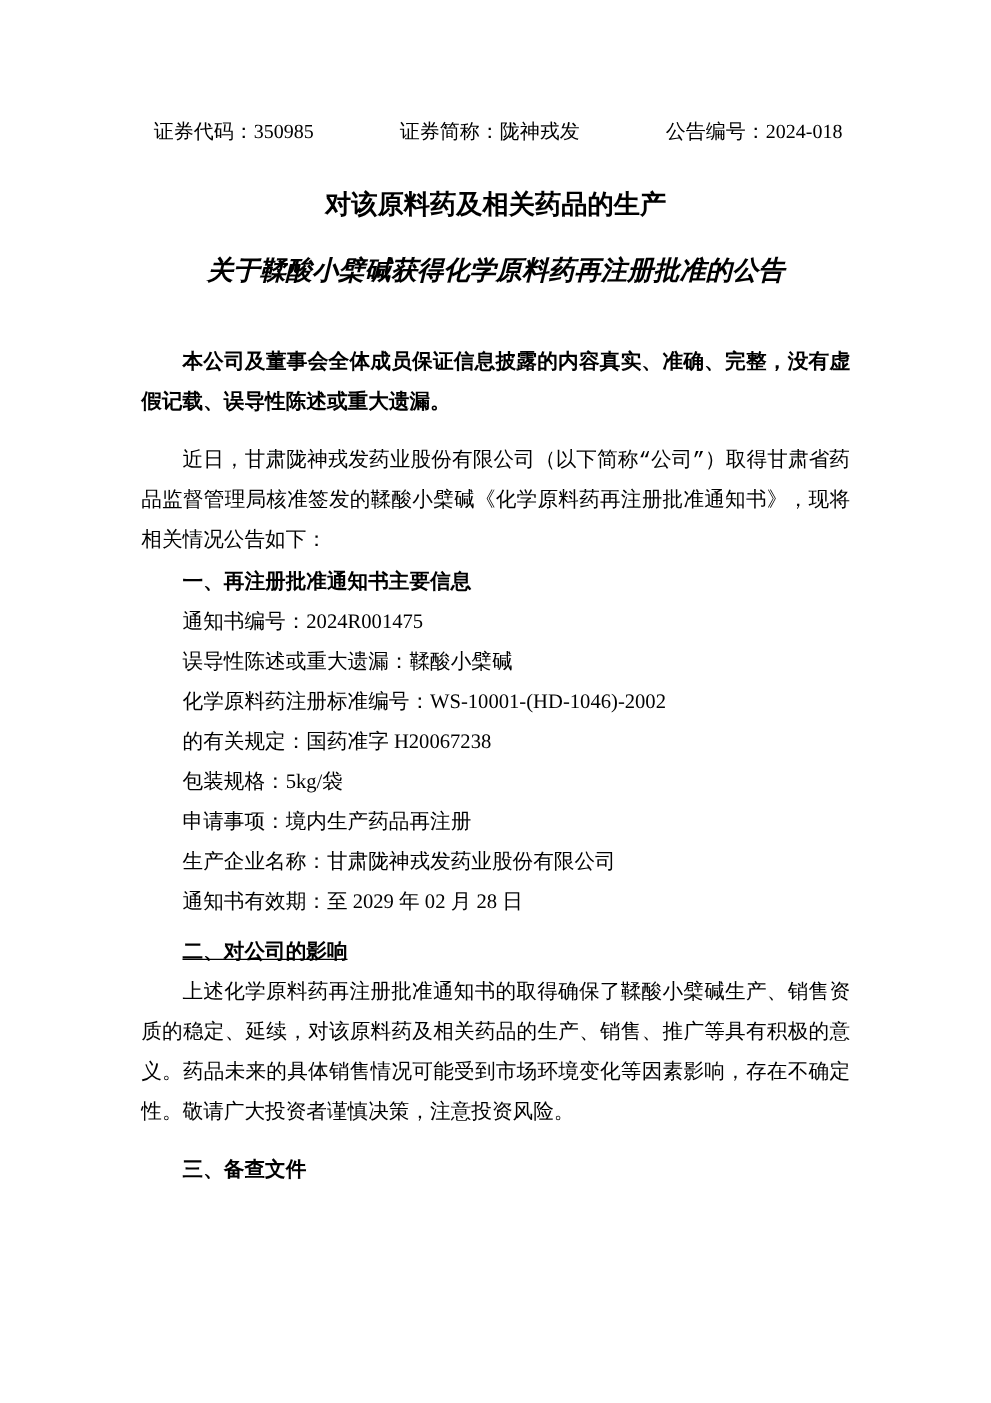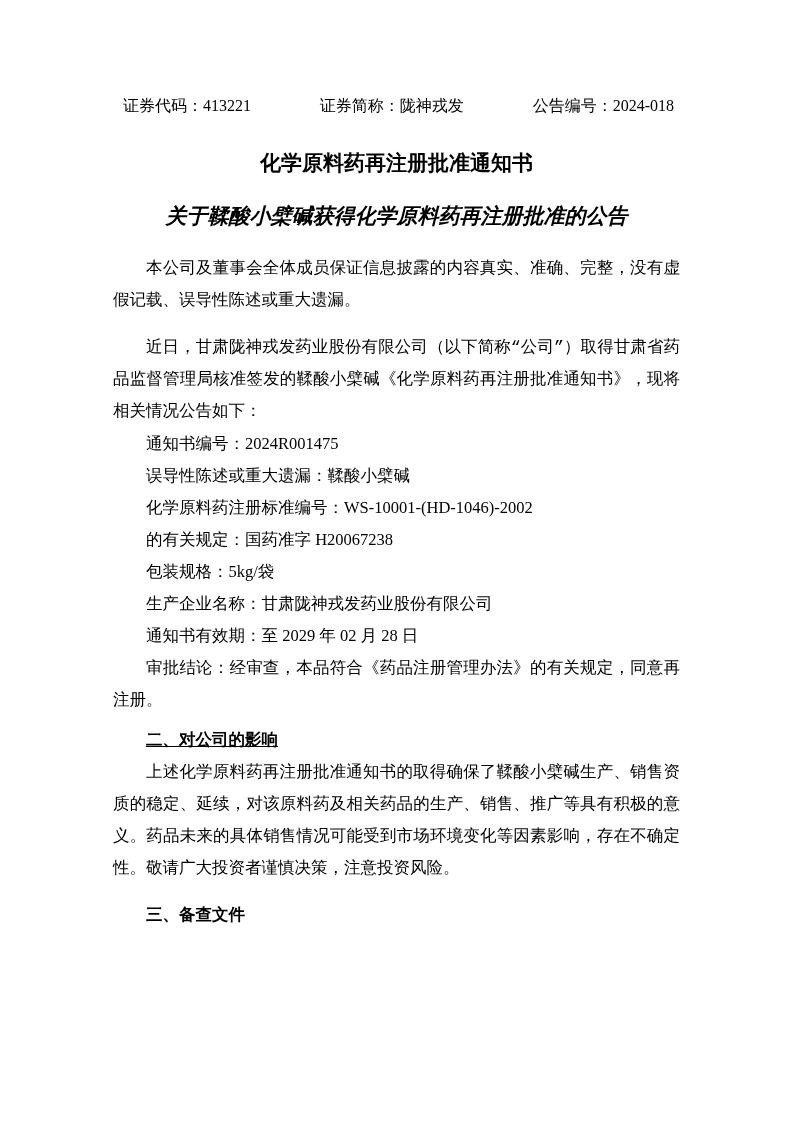--- a/index.html
+++ b/index.html
@@ -31,52 +31,53 @@
   }
   .doc-title.second { margin-top: 15px; font-style: italic; }
   p { margin: 0; }
   .para, .item, .heading {
     font-size: 16.5px;
     line-height: 32px;
     text-indent: 2em;
     text-align: justify;
   }
   .heading { font-weight: bold; text-align: left; }
-  .disclaimer { font-weight: normal; margin-top: 17px; }
+  .disclaimer { font-weight: bold; margin-top: 38px; }
   .intro { margin-top: 16px; font-family: Liberation Mono, monospace; }
   .mt8 { margin-top: 8px; text-decoration: underline; }
   .mt2 { margin-top: 15px; }
 </style>
 </head>
 <body>
 
 <div class="page">
 
   <div class="header-row">
-    <span>证券代码：413221</span>
+    <span>证券代码：350985</span>
     <span>证券简称：陇神戎发</span>
     <span>公告编号：2024-018</span>
   </div>
 
-  <p class="doc-title">化学原料药再注册批准通知书</p>
+  <p class="doc-title">对该原料药及相关药品的生产</p>
   <p class="doc-title second">关于鞣酸小檗碱获得化学原料药再注册批准的公告</p>
 
   <p class="para disclaimer">本公司及董事会全体成员保证信息披露的内容真实、准确、完整，没有虚假记载、误导性陈述或重大遗漏。</p>
 
   <p class="para intro">近日，甘肃陇神戎发药业股份有限公司（以下简称“公司”）取得甘肃省药品监督管理局核准签发的鞣酸小檗碱《化学原料药再注册批准通知书》，现将相关情况公告如下：</p>
 
+  <p class="heading">一、再注册批准通知书主要信息</p>
 
   <p class="item">通知书编号：2024R001475</p>
   <p class="item">误导性陈述或重大遗漏：鞣酸小檗碱</p>
   <p class="item">化学原料药注册标准编号：WS-10001-(HD-1046)-2002</p>
   <p class="item">的有关规定：国药准字 H20067238</p>
   <p class="item">包装规格：5kg/袋</p>
+  <p class="item">申请事项：境内生产药品再注册</p>
   <p class="item">生产企业名称：甘肃陇神戎发药业股份有限公司</p>
   <p class="item">通知书有效期：至 2029 年 02 月 28 日</p>
 
-  <p class="para">审批结论：经审查，本品符合《药品注册管理办法》的有关规定，同意再注册。</p>
 
   <p class="heading mt8">二、对公司的影响</p>
   <p class="para">上述化学原料药再注册批准通知书的取得确保了鞣酸小檗碱生产、销售资质的稳定、延续，对该原料药及相关药品的生产、销售、推广等具有积极的意义。药品未来的具体销售情况可能受到市场环境变化等因素影响，存在不确定性。敬请广大投资者谨慎决策，注意投资风险。</p>
 
   <p class="heading mt2">三、备查文件</p>
 
 </div>
 
 </body></html>

